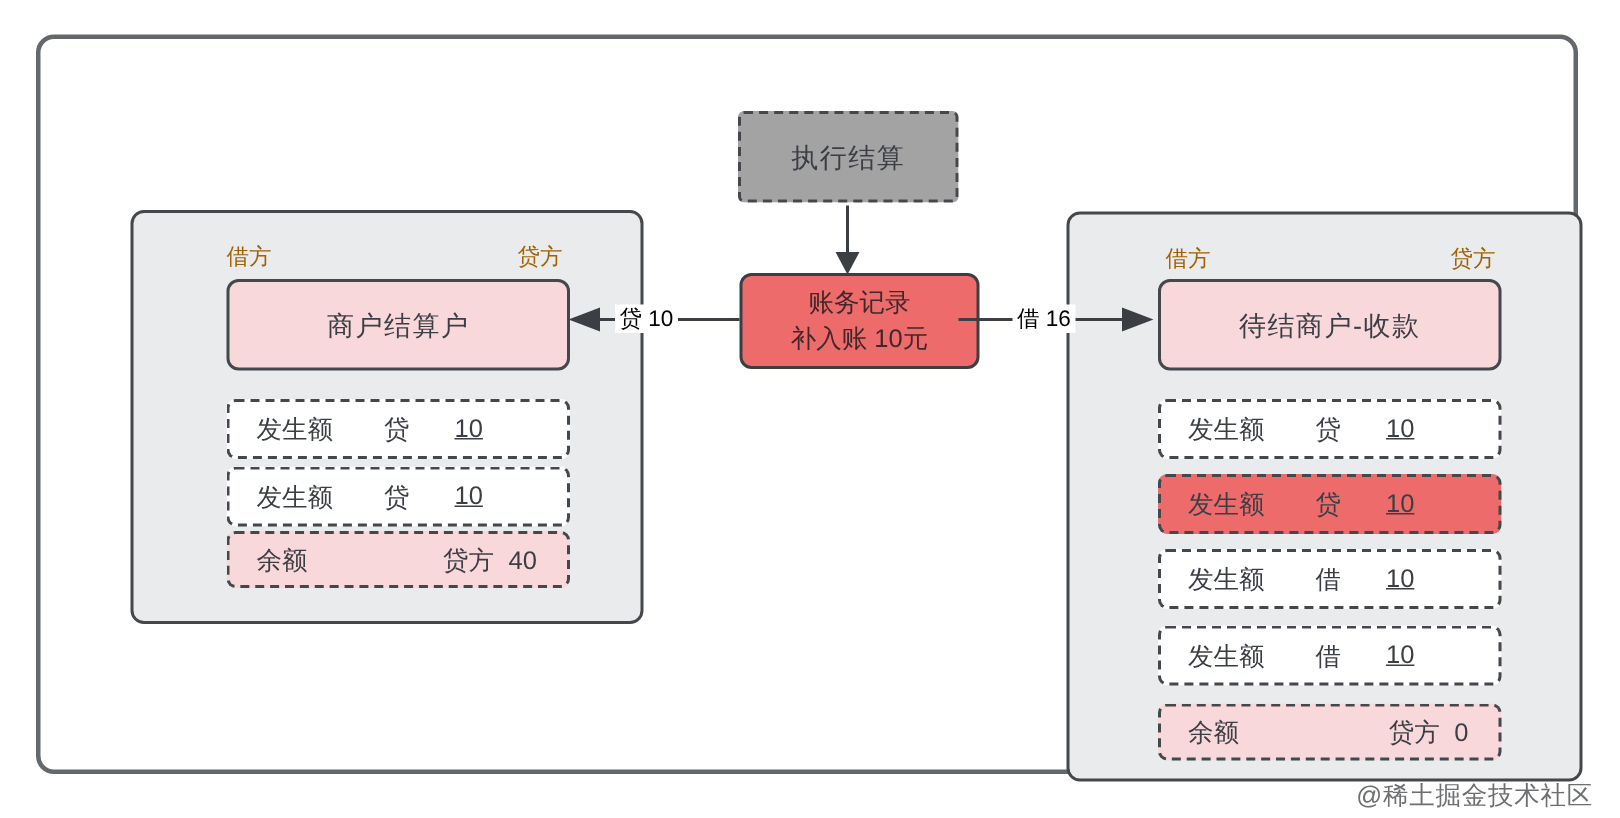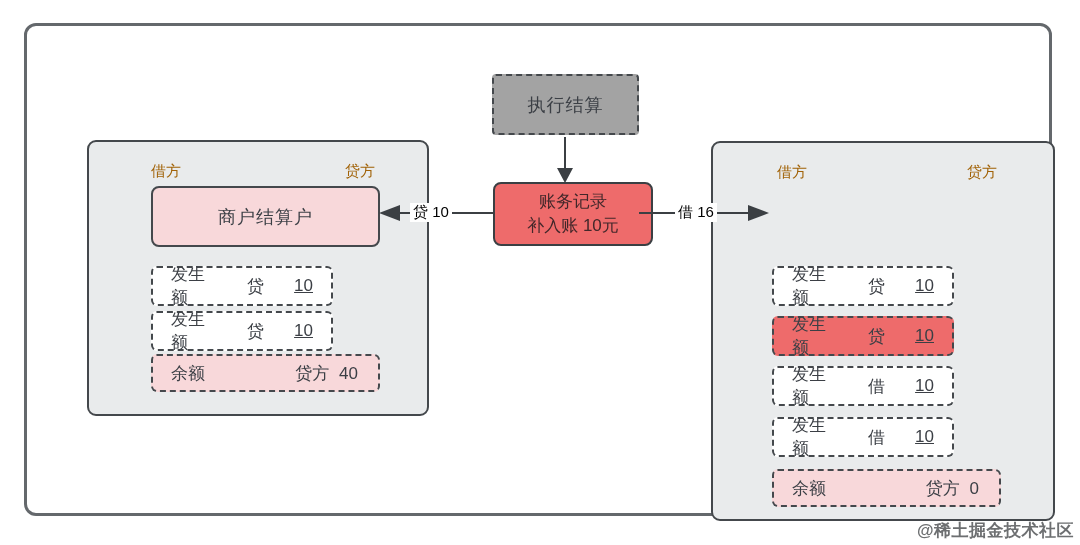--- a/index.html
+++ b/index.html
@@ -54,21 +54,21 @@
     align-items: center;
     justify-content: center;
     font-size: 18px;
     letter-spacing: 1px;
   }
   .panel-left  .account-box { left: 62px; top: 44px; }
   .panel-right .account-box { left: 59px; top: 43px; }
 
   .entry-row {
     position: absolute;
-    width: 182px; height: 40px;
+    width: 229px; height: 40px;
     background: #ffffff;
     border: 2px dashed #44484c;
     border-radius: 6px;
     display: flex;
     align-items: center;
     padding: 0 18px;
     font-size: 17px;
   }
   .entry-row .side  { margin-left: 34px; }
   .entry-row .value { margin-left: 30px; text-decoration: underline; }
@@ -161,23 +161,23 @@
     background: #ffffff;
     padding: 0 3px;
     font-size: 15px;
     color: #000000;
   }
   .arrow-label-left  { left: 383px; }
   .arrow-label-right { left: 648px; }
 
   .watermark {
     position: absolute;
-    right: 6px; top: 519px;
-    font-size: 17px;
-    font-weight: bold;
+    right: 18px; top: 519px;
+    font-size: 17px;
+    font-weight: normal;
     color: #6d6f71;
     letter-spacing: 0.5px;
     text-shadow: 0 0 1px #ffffff;
   }
 </style>
 </head>
 <body>
 
 <div class="stage">
   <div class="card">
@@ -208,20 +208,23 @@
           <span>40</span>
         </span>
       </div>
     </div>
 
     <div class="panel panel-right">
       <div class="panel-headers">
         <span>借方</span>
         <span>贷方</span>
       </div>
+      <div class="account-box">
+        <span>待结商户-收款</span>
+      </div>
 
       <div class="entry-row row-0">
         <span class="label">发生额</span>
         <span class="side">贷</span>
         <span class="value">10</span>
       </div>
       <div class="entry-row row-1 highlight">
         <span class="label">发生额</span>
         <span class="side">贷</span>
         <span class="value">10</span>

